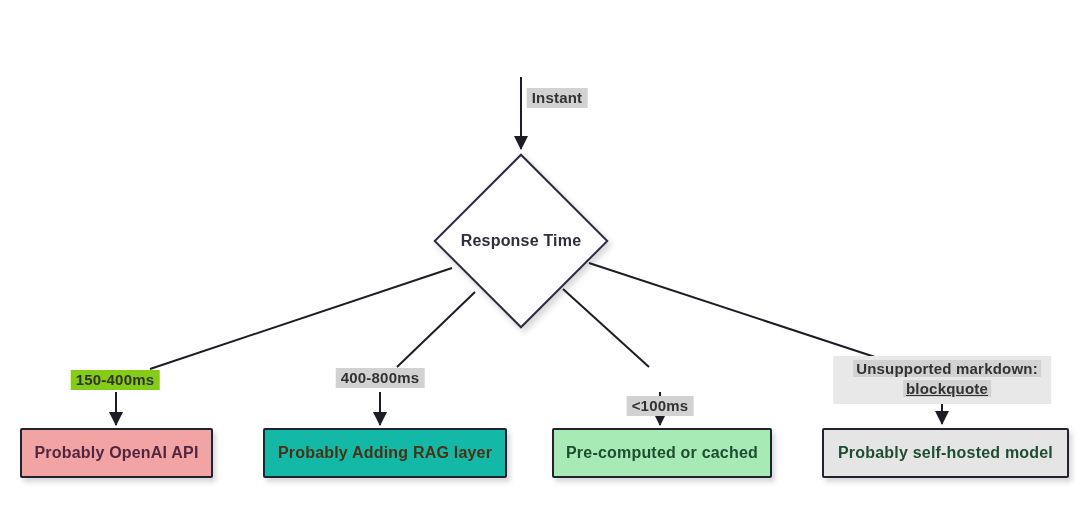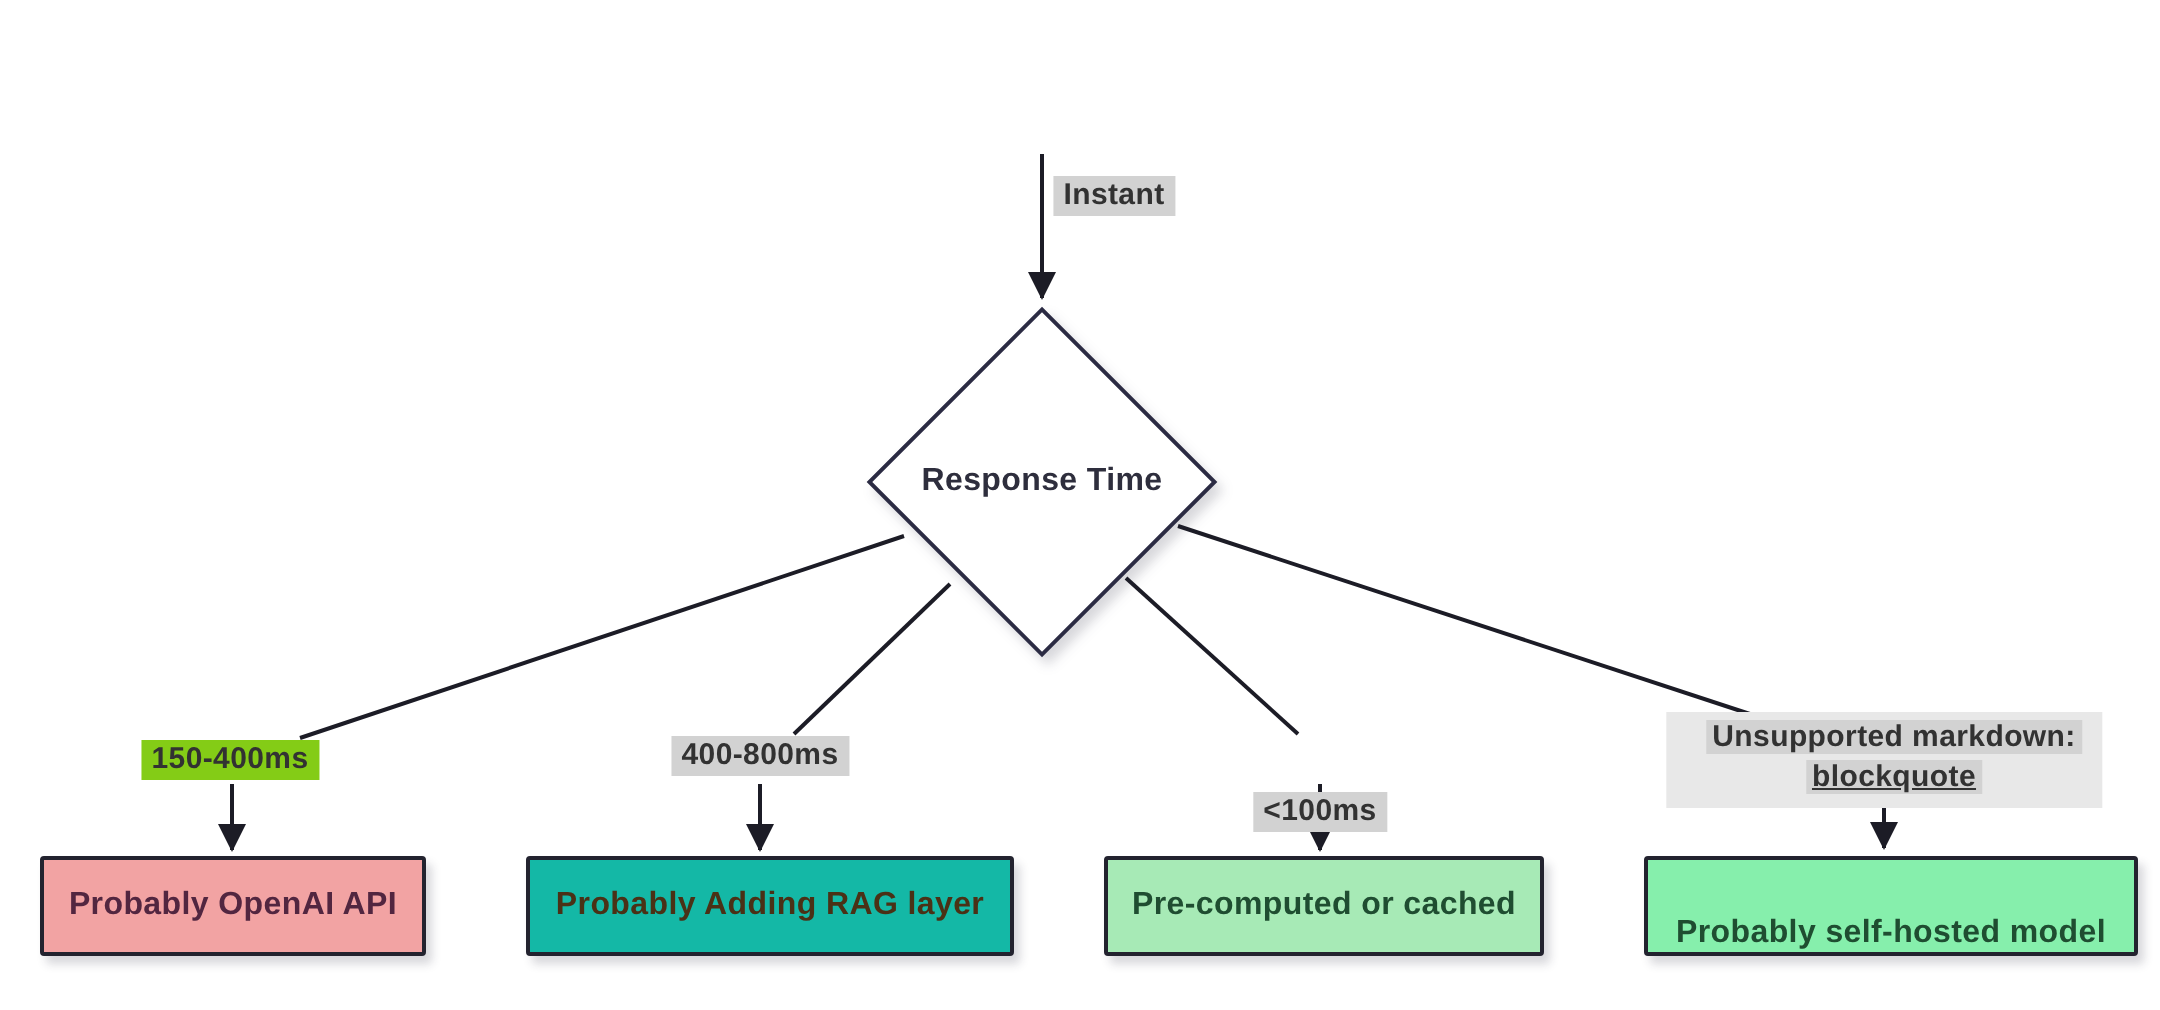--- a/index.html
+++ b/index.html
@@ -147,17 +147,17 @@
   </div>
 
   <div class="node node-rag" style="background-color: #14b8a6; color: rgb(74, 49, 22); border-color: rgb(35, 35, 47);">
     <span>Probably Adding RAG layer</span>
   </div>
 
   <div class="node node-cached" style="background-color: rgb(167, 234, 182); color: rgb(31, 77, 49); border-color: rgb(35, 35, 47);">
     <span>Pre-computed or cached</span>
   </div>
 
-  <div class="node node-selfhosted" style="background-color: #86efac; color: rgb(31, 77, 49); border-color: rgb(35, 35, 47); align-items: flex-end;">
+  <div class="node node-selfhosted" style="background-color: #e5e5e5; color: rgb(31, 77, 49); border-color: rgb(35, 35, 47);">
     <span>Probably self-hosted model</span>
   </div>
 
 </div>
 
 </body></html>

